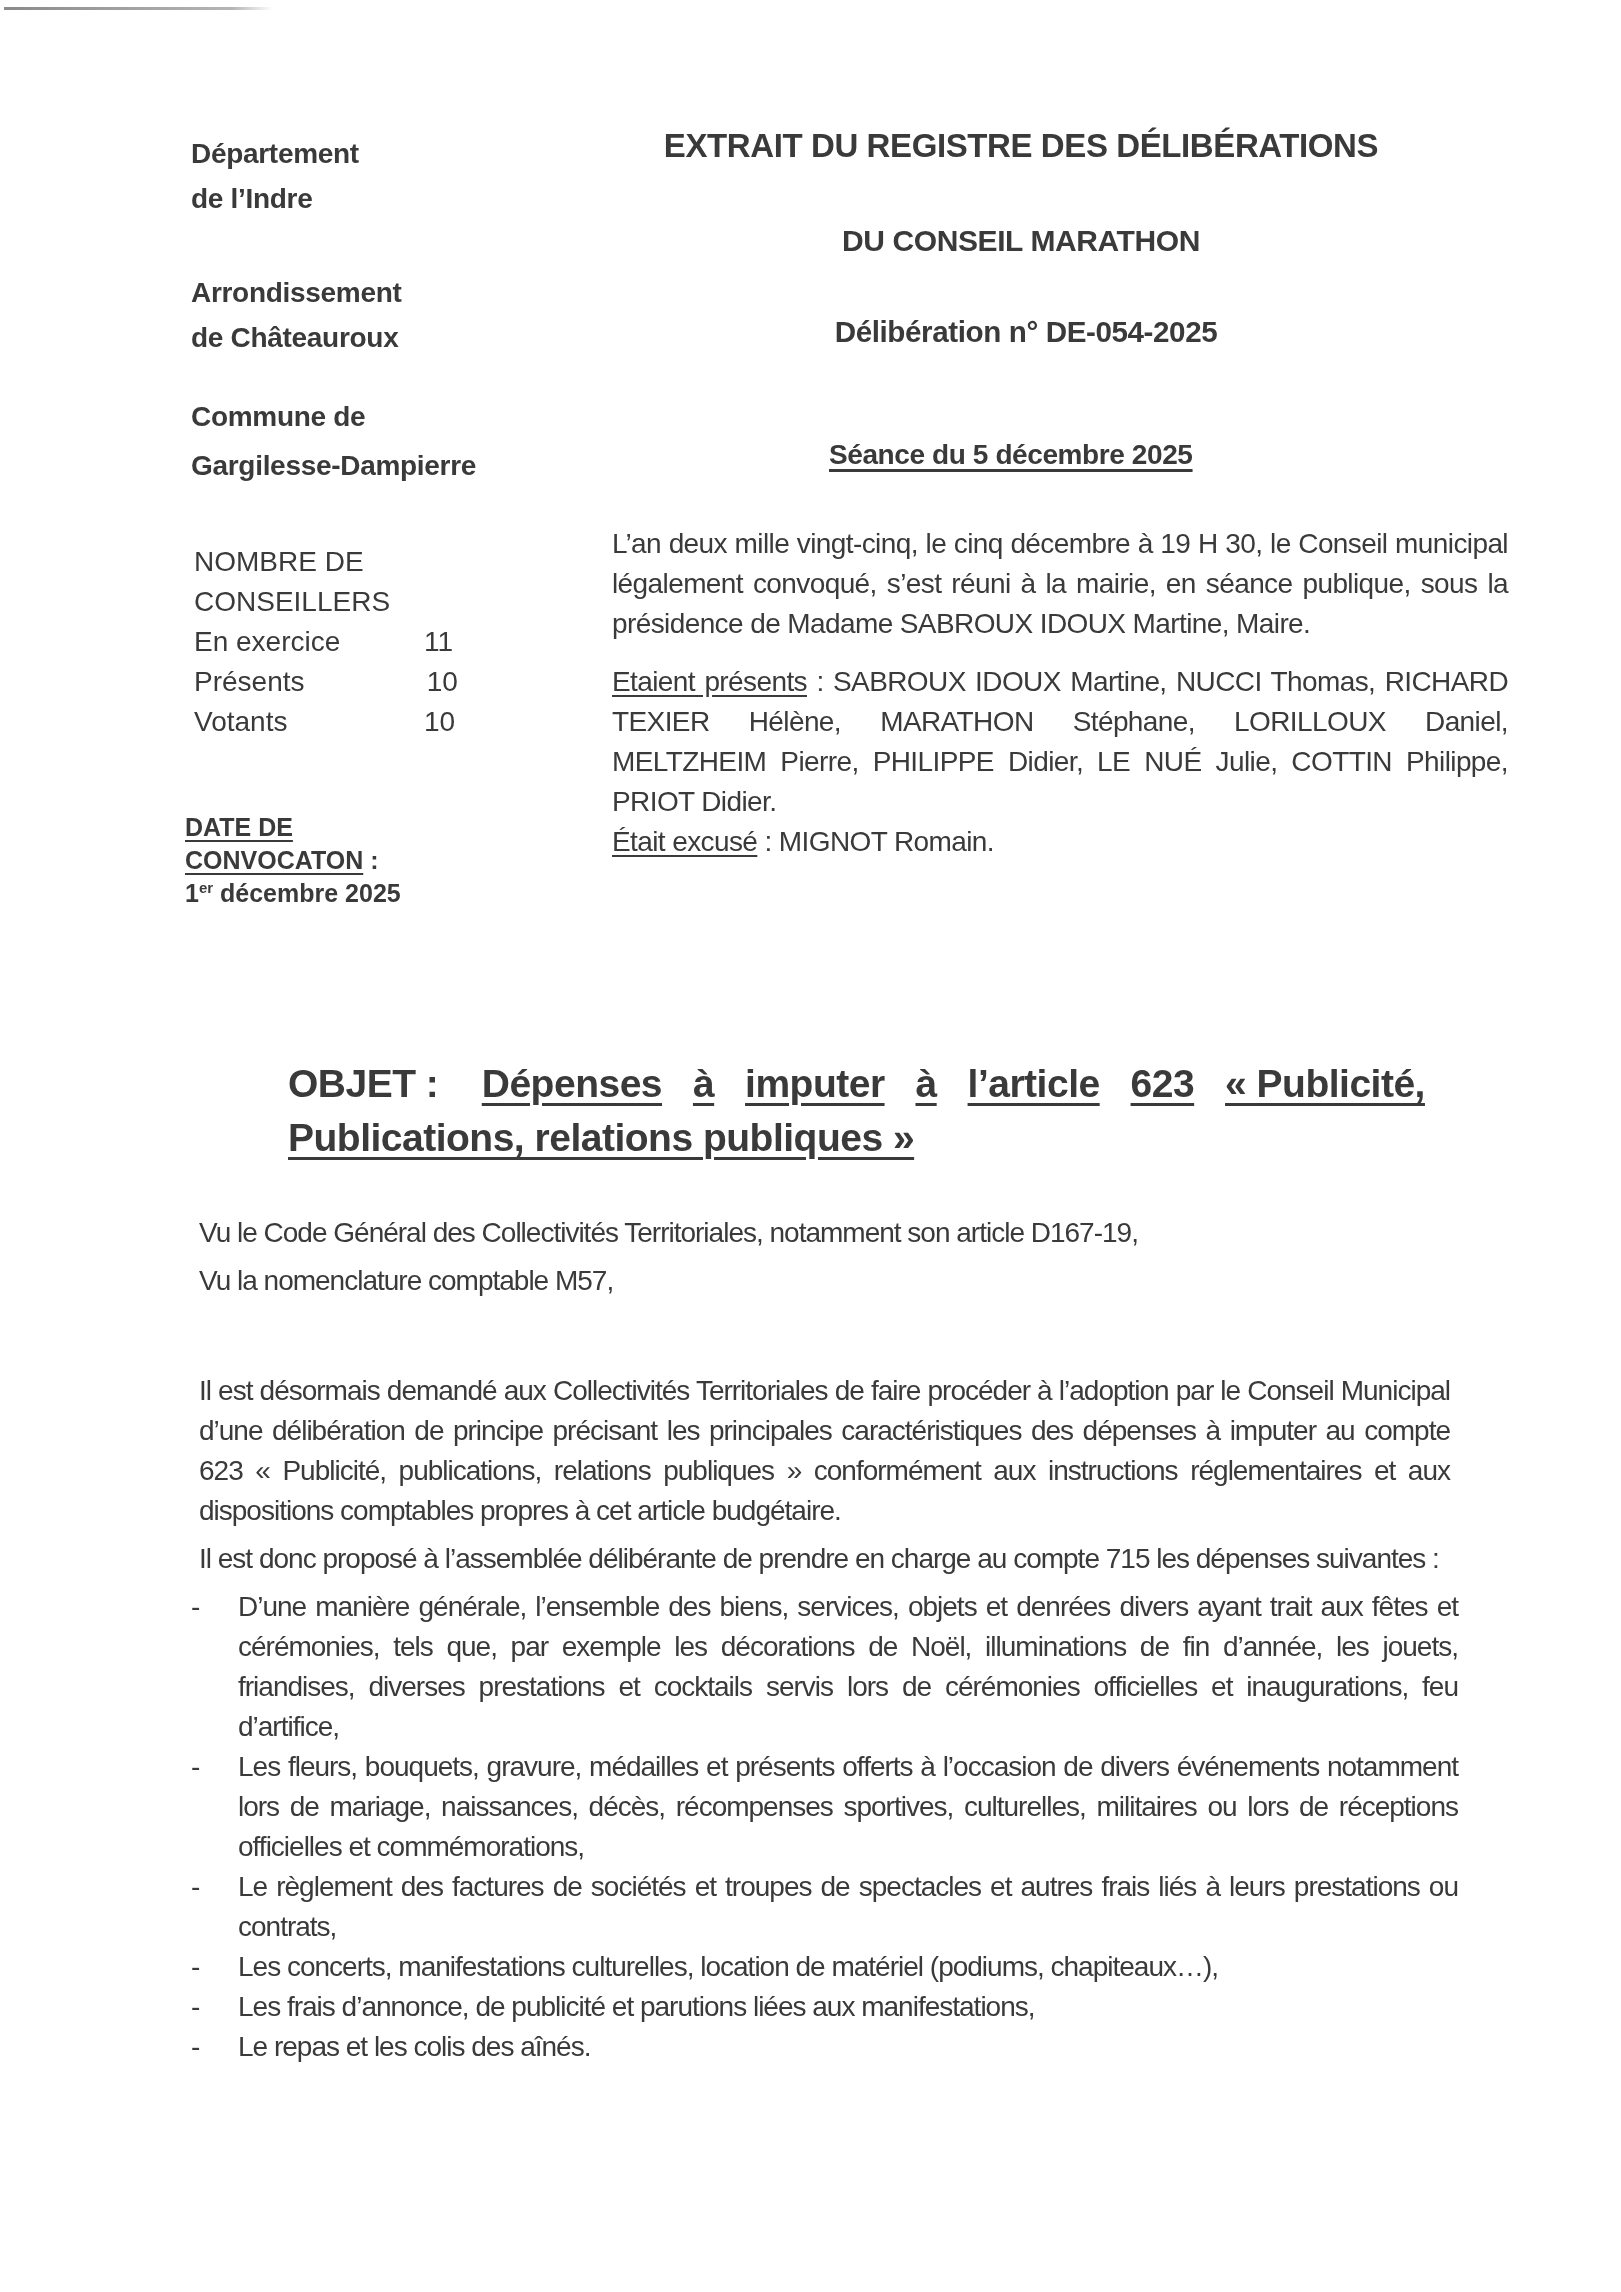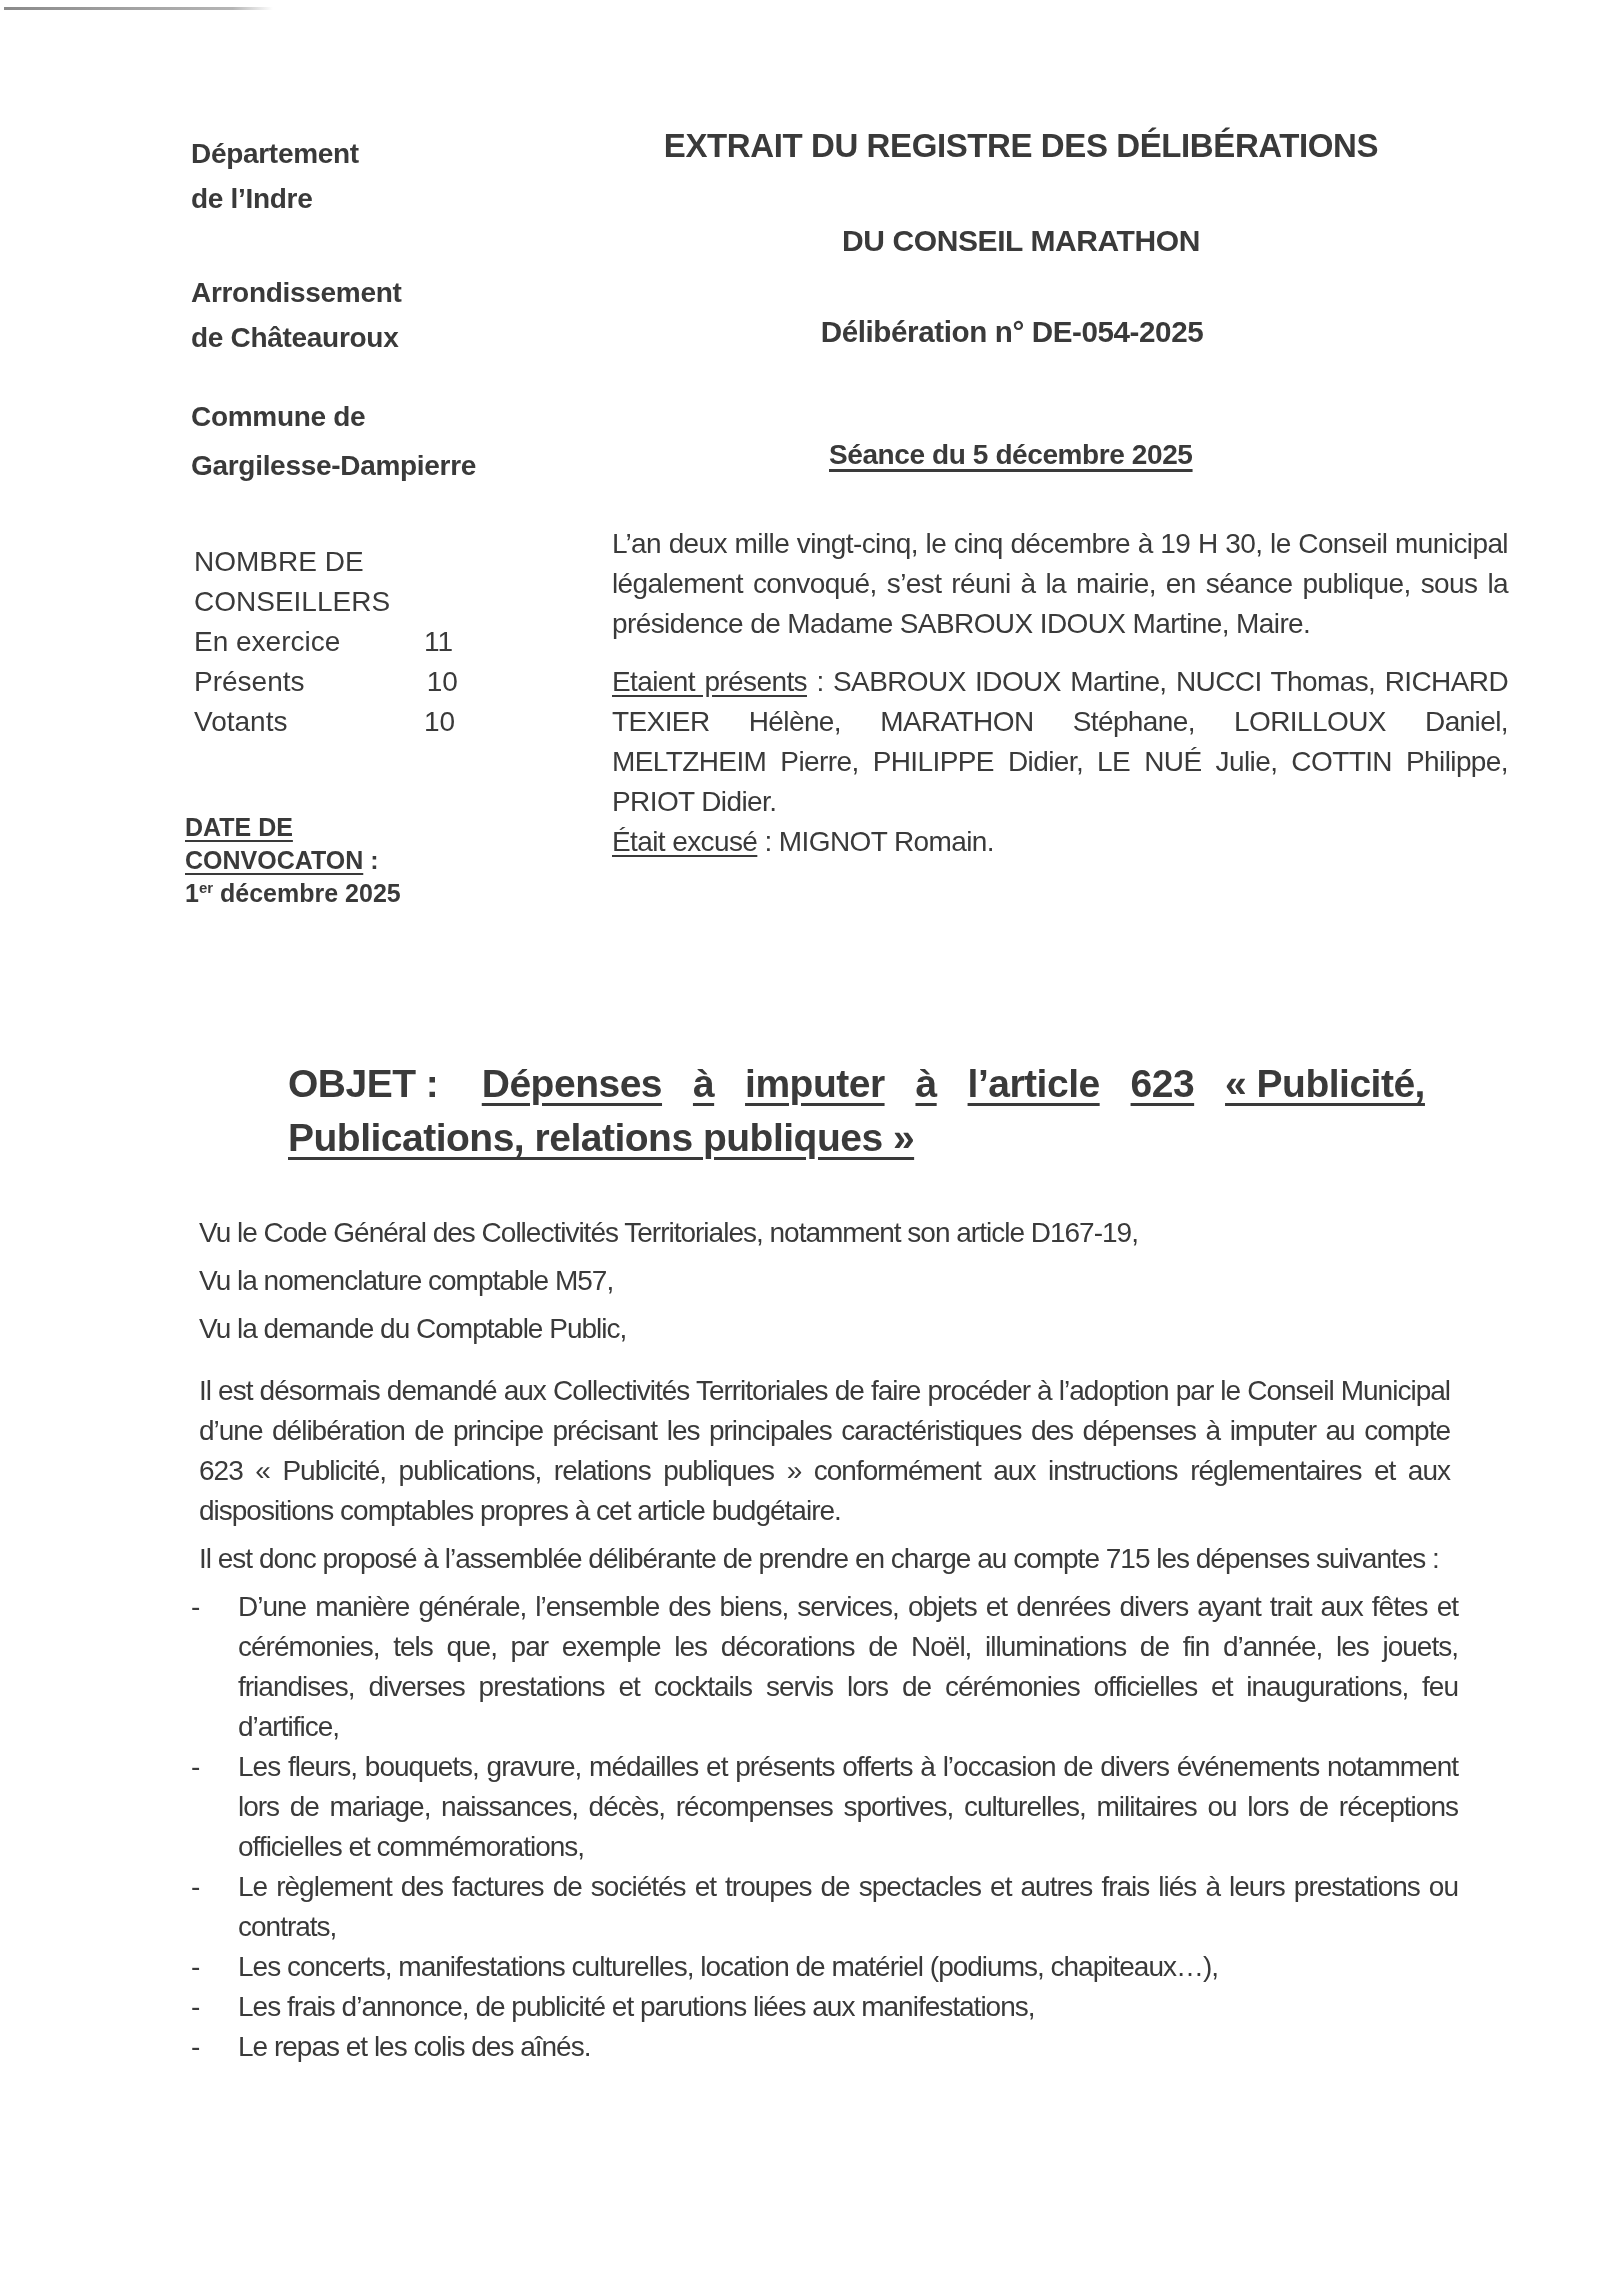--- a/index.html
+++ b/index.html
@@ -50,21 +50,21 @@
   <div>Arrondissement</div>
   <div style="margin-top:9px;">de Châteauroux</div>
 </div>
 <div class="abs hl" style="left:191px; top:399px;">
   <div>Commune de</div>
   <div style="margin-top:13px;">Gargilesse-Dampierre</div>
 </div>
 
 <div class="abs title" style="left:627px; width:788px; top:127px;">EXTRAIT DU REGISTRE DES DÉLIBÉRATIONS</div>
 <div class="abs title-sub" style="left:627px; width:788px; top:224px;">DU CONSEIL MARATHON</div>
-<div class="abs deln" style="left:618px; width:788px; top:315px;">Délibération n° DE-054-2025</div>
+<div class="abs deln" style="left:632px; width:788px; top:315px;">Délibération n° DE-054-2025</div>
 <div class="abs seance" style="left:829px; top:439px;">Séance du 5 décembre 2025</div>
 
 <div class="abs counts">
   <div>NOMBRE DE</div>
   <div>CONSEILLERS</div>
   <div class="row">
     <span class="lbl">En exercice</span>
     <span class="num">11</span>
   </div>
   <div class="row">
@@ -101,21 +101,20 @@
     <span class="subj">l’article</span>
     <span class="subj">623</span>
     <span class="subj">« Publicité,</span>
   </div>
   <div><span class="subj">Publications, relations publiques »</span></div>
 </div>
 
 <div class="abs body vu">
   <p>Vu le Code Général des Collectivités Territoriales, notamment son article D167-19,</p>
   <p>Vu la nomenclature comptable M57,</p>
-  <p>Vu la demande du Comptable Public,</p>
 </div>
 
 <div class="abs body para">
   <p>Il est désormais demandé aux Collectivités Territoriales de faire procéder à l’adoption par le Conseil Municipal d’une délibération de principe précisant les principales caractéristiques des dépenses à imputer au compte 623 « Publicité, publications, relations publiques » conformément aux instructions réglementaires et aux dispositions comptables propres à cet article budgétaire.</p>
   <p>Il est donc proposé à l’assemblée délibérante de prendre en charge au compte 715 les dépenses suivantes :</p>
   <ul class="bul">
     <li><span class="dash">-</span><span>D’une manière générale, l’ensemble des biens, services, objets et denrées divers ayant trait aux fêtes et cérémonies, tels que, par exemple les décorations de Noël, illuminations de fin d’année, les jouets, friandises, diverses prestations et cocktails servis lors de cérémonies officielles et inaugurations, feu d’artifice,</span></li>
     <li><span class="dash">-</span><span>Les fleurs, bouquets, gravure, médailles et présents offerts à l’occasion de divers événements notamment lors de mariage, naissances, décès, récompenses sportives, culturelles, militaires ou lors de réceptions officielles et commémorations,</span></li>
     <li><span class="dash">-</span><span>Le règlement des factures de sociétés et troupes de spectacles et autres frais liés à leurs prestations ou contrats,</span></li>
     <li><span class="dash">-</span><span>Les concerts, manifestations culturelles, location de matériel (podiums, chapiteaux…),</span></li>

